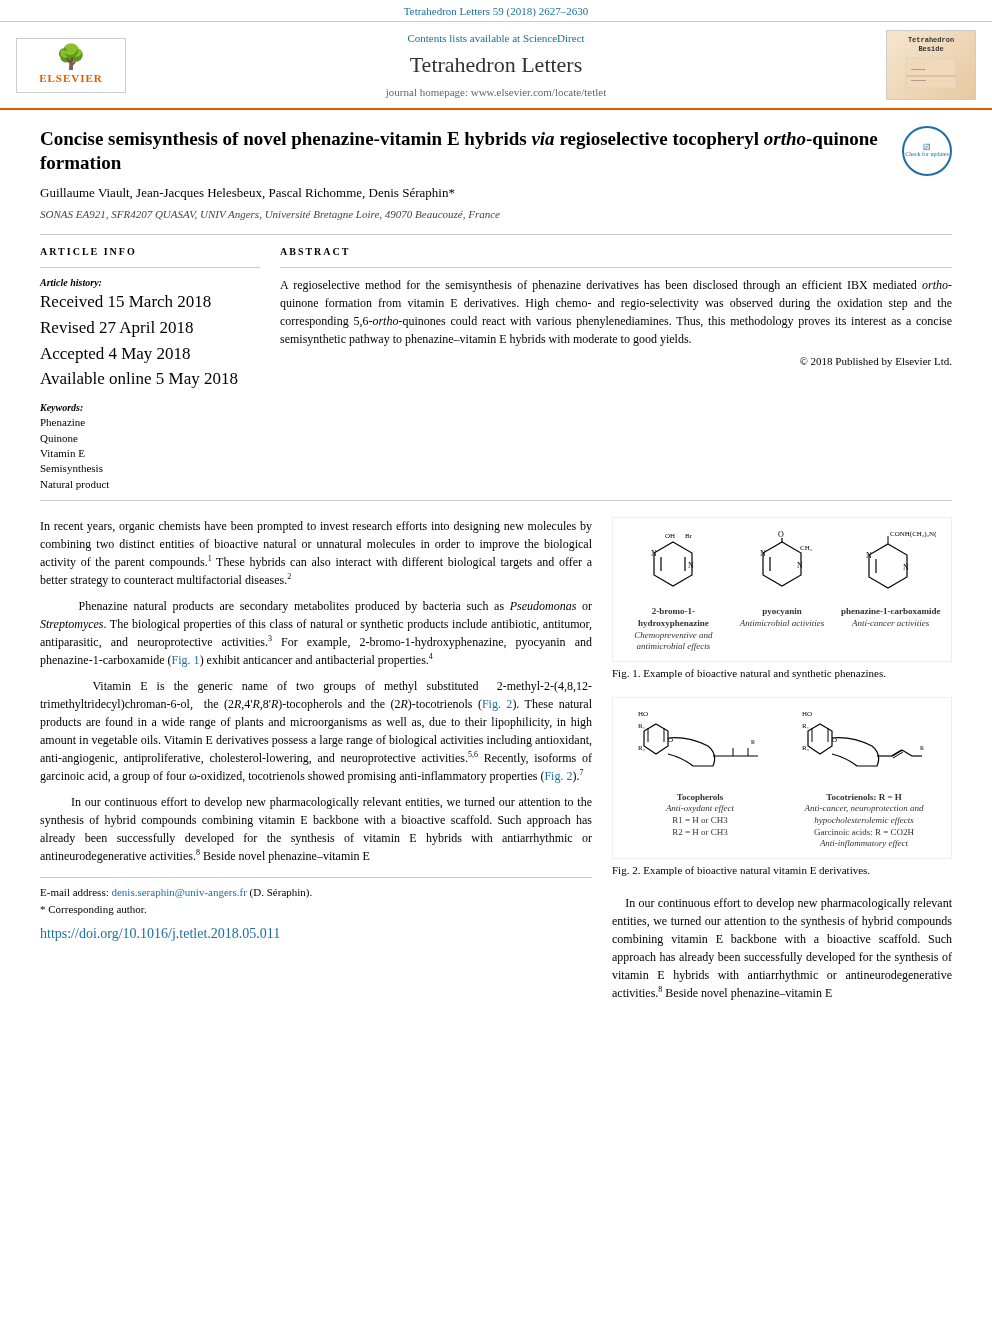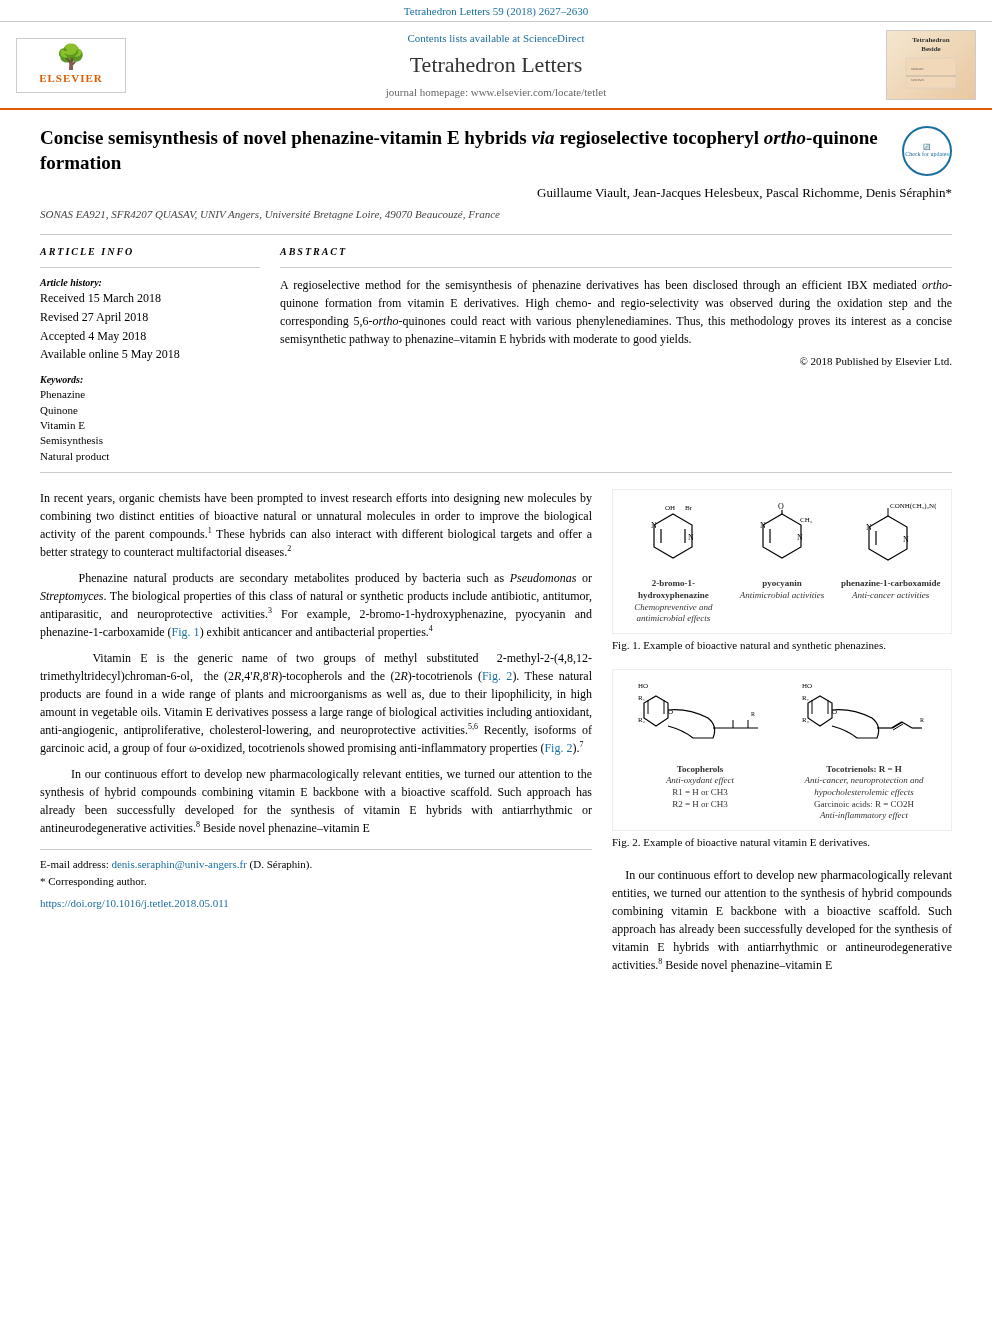--- a/index.html
+++ b/index.html
@@ -96,30 +96,31 @@
       display: flex;
       flex-direction: column;
       align-items: center;
       justify-content: center;
       font-size: 8px;
       color: #333;
       text-align: center;
       background: linear-gradient(135deg, #f5e6d0 0%, #e8c8a0 100%);
       position: relative;
       overflow: hidden;
+      font-family: Liberation Mono, monospace;
     }
 
     .article-content {
       padding: 16px 40px;
     }
 
     .article-title-section {
       display: flex;
       justify-content: space-between;
-      align-items: flex-start;
+      align-items: center;
       margin-bottom: 8px;
     }
 
     .article-title {
       font-size: 19px;
       font-weight: bold;
       color: #000;
       line-height: 1.3;
       flex: 1;
     }
@@ -142,21 +143,20 @@
       color: #1a6fa0;
       margin-left: 16px;
       flex-shrink: 0;
       line-height: 1.3;
     }
 
     .authors {
       font-size: 13px;
       margin-bottom: 4px;
       color: #000;
-      text-align: right;
     }
 
     .affiliation {
       font-size: 11px;
       font-style: italic;
       color: #444;
       margin-bottom: 12px;
     }
 
     .divider {
@@ -180,36 +180,35 @@
       flex: 1;
     }
 
     .section-label {
       font-size: 10px;
       letter-spacing: 2px;
       font-weight: bold;
       color: #000;
       text-transform: uppercase;
       margin-bottom: 8px;
-      font-style: italic;
     }
 
     .article-history {
       font-size: 11px;
       margin-bottom: 10px;
     }
 
     .article-history .history-label {
       font-style: italic;
       font-size: 10px;
       font-weight: bold;
     }
 
     .history-item {
-      font-size: 12px;
+      font-size: 17px;
       margin-bottom: 2px;
     }
 
     .keywords-section {
       margin-top: 8px;
     }
 
     .keywords-label {
       font-style: italic;
       font-size: 10px;
@@ -291,21 +290,21 @@
 
     .footnote-section {
       border-top: 1px solid #ccc;
       margin-top: 12px;
       padding-top: 6px;
       font-size: 11px;
     }
 
     .doi-link {
       color: #1a6fa0;
-      font-size: 11px;
+      font-size: 14px;
     }
 
     .bottom-info {
       font-size: 10px;
       color: #666;
       margin-top: 4px;
     }
 
     sup {
       font-size: 8px;

